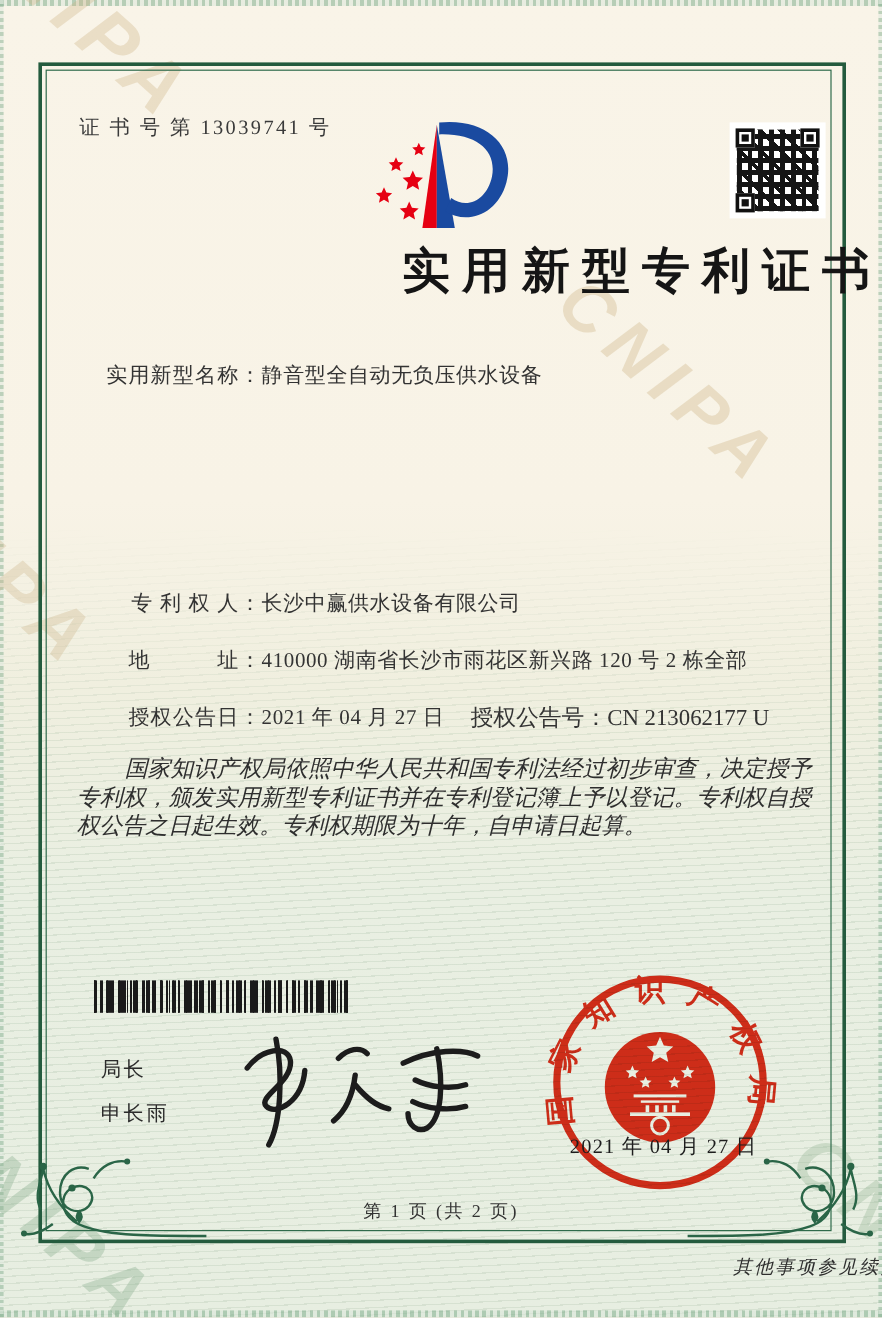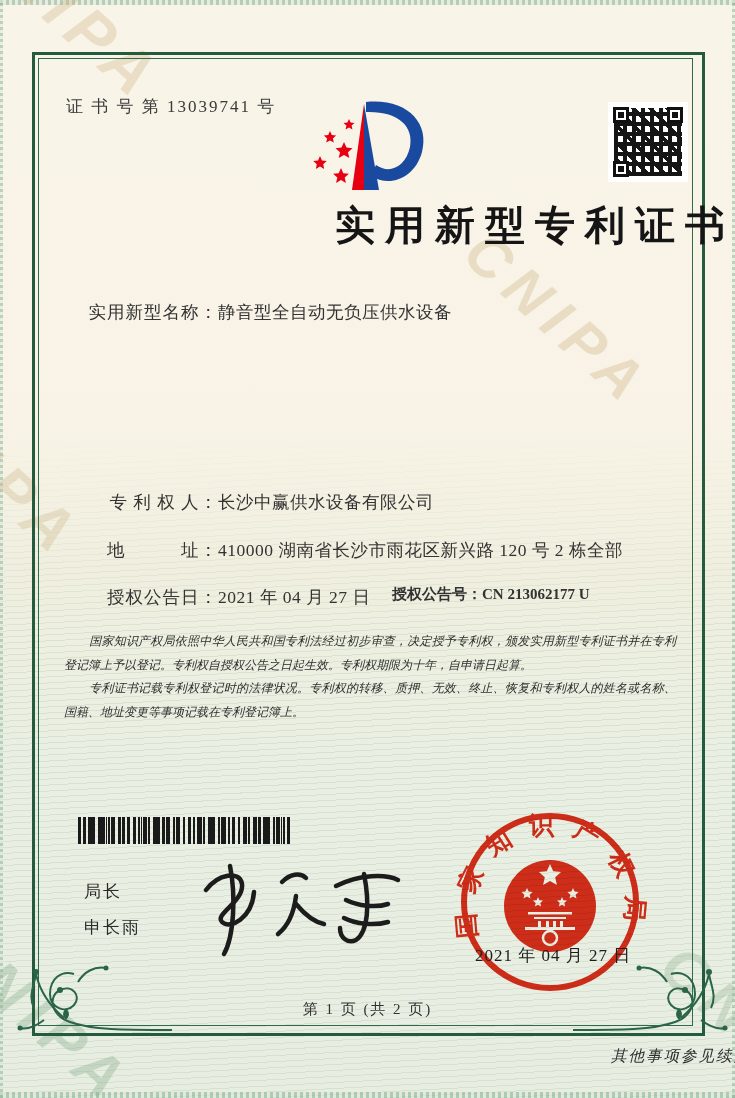--- a/index.html
+++ b/index.html
@@ -44,23 +44,23 @@
       repeating-linear-gradient(45deg,#151515 0 3px,transparent 3px 12px);}
   .finder{position:absolute;width:16px;height:16px;border:3px solid #111;background:#fff;box-sizing:border-box;}
   .finder::after{content:"";position:absolute;left:2px;top:2px;width:6px;height:6px;background:#111;}
   .f1{left:5px;top:5px;}.f2{right:5px;top:5px;}.f3{left:5px;bottom:5px;}
   .title{position:absolute;left:0;top:198px;width:735px;text-align:right;
     font-size:40px;font-weight:bold;letter-spacing:10px;color:#151515;}
   
   .field{position:absolute;left:66px;font-size:17.5px;color:#333;white-space:nowrap;}
   .field .lbl{display:inline-block;min-width:152px;letter-spacing:1px;text-align:right;}
   .field .val{letter-spacing:.5px;}
-  .grant2{position:absolute;left:392px;font-size:15px;color:#333;white-space:nowrap;font-weight:bold;}
-  
-  .body-text{position:absolute;left:64px;top:630px;width:612px;font-size:12px;line-height:23.5px;
+  .grant2{position:absolute;left:392px;font-size:19px;color:#333;white-space:nowrap;}
+  
+  .body-text{position:absolute;left:64px;top:630px;width:612px;font-size:19px;line-height:23.5px;
     font-style:italic;color:#2e2e2e;text-align:justify;}
   .body-text p{margin:0;text-indent:2.1em;}
   
   .barcode{position:absolute;left:78px;top:817px;width:212px;height:27px;
     background:
       repeating-linear-gradient(90deg,#1a1a1a 0 2px,transparent 2px 5px),
       repeating-linear-gradient(90deg,#1a1a1a 0 1px,transparent 1px 7px),
       repeating-linear-gradient(90deg,#1a1a1a 0 3px,transparent 3px 11px);}
   
   .signer{position:absolute;left:84px;font-size:17px;font-family:"Liberation Sans",sans-serif;color:#2b2b2b;letter-spacing:2px;}
@@ -162,21 +162,20 @@
   </div>
   <div class="field" style="top:585px">
     <span class="lbl">授权公告日：</span><span class="val">2021 年 04 月 27 日</span>
   </div>
   <div class="grant2" style="top:585px">
     <span>授权公告号：</span><span>CN 213062177 U</span>
   </div>
 
   <div class="body-text">
     <p>国家知识产权局依照中华人民共和国专利法经过初步审查，决定授予专利权，颁发实用新型专利证书并在专利登记簿上予以登记。专利权自授权公告之日起生效。专利权期限为十年，自申请日起算。</p>
-    <p>专利证书记载专利权登记时的法律状况。专利权的转移、质押、无效、终止、恢复和专利权人的姓名或名称、国籍、地址变更等事项记载在专利登记簿上。</p>
   </div>
 
   <div class="barcode"></div>
 
   <div class="signer" style="top:880px">局长</div>
   <div class="signer" style="top:916px">申长雨</div>
 
   <svg class="sig-svg" width="230" height="110" viewBox="0 0 230 110">
     <g stroke="#1c1c1c" stroke-width="4.5" fill="none" stroke-linecap="round">
       <path d="M28,38 C40,22 62,18 64,32 C66,50 36,62 44,70 C52,78 74,66 76,40"></path>

